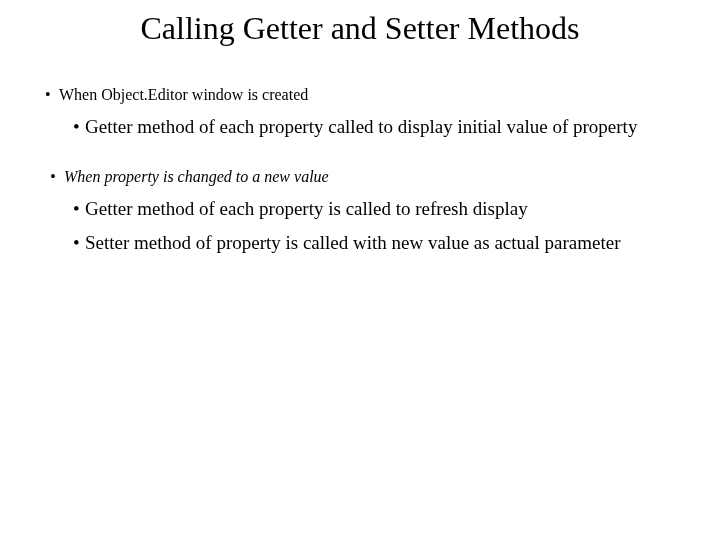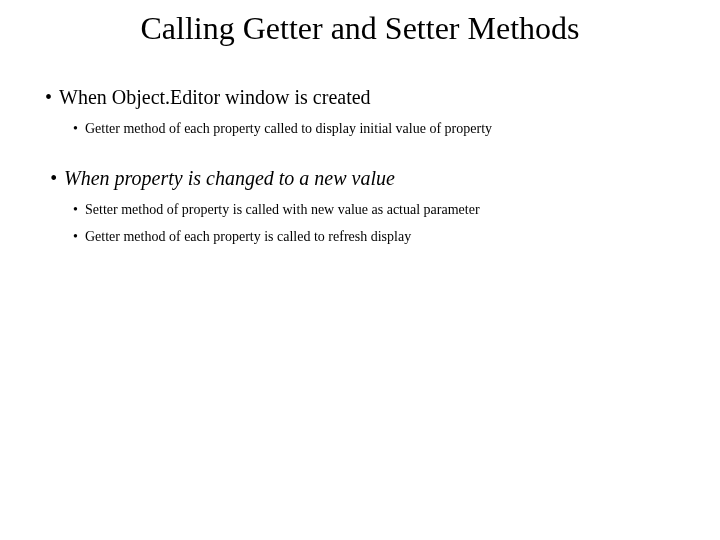--- a/index.html
+++ b/index.html
@@ -23,35 +23,35 @@
     padding-top: 10px;
     padding-bottom: 24px;
     font-weight: normal;
     margin: 0;
   }
   .body {
     padding-left: 45px;
     padding-right: 45px;
   }
   .level1 {
-    font-size: 20px;
+    font-size: 16px;
     margin-top: 14px;
     margin-bottom: 8px;
     position: relative;
     padding-left: 14px;
     line-height: 1.25;
   }
   .level1::before {
     content: "•";
     position: absolute;
     left: 0;
     top: 0;
   }
   .level2 {
-    font-size: 14px;
+    font-size: 19px;
     margin-left: 28px;
     margin-top: 10px;
     margin-bottom: 6px;
     position: relative;
     padding-left: 12px;
     line-height: 1.25;
     max-width: 560px;
   }
   .level2::before {
     content: "•";
@@ -74,17 +74,17 @@
 <body>
 
 <div class="slide">
   <h1 class="title">Calling Getter and Setter Methods</h1>
   <div class="body">
 
     <div class="level1">When Object.Editor window is created</div>
     <div class="level2">Getter method of each property called to display initial value of property</div>
 
     <div class="level1 l1-indent-b gap-before">When property is changed to a new value</div>
+    <div class="level2">Getter method of each property is called to refresh display</div>
     <div class="level2">Setter method of property is called with new value as actual parameter</div>
-    <div class="level2">Getter method of each property is called to refresh display</div>
 
   </div>
 </div>
 
 </body></html>

